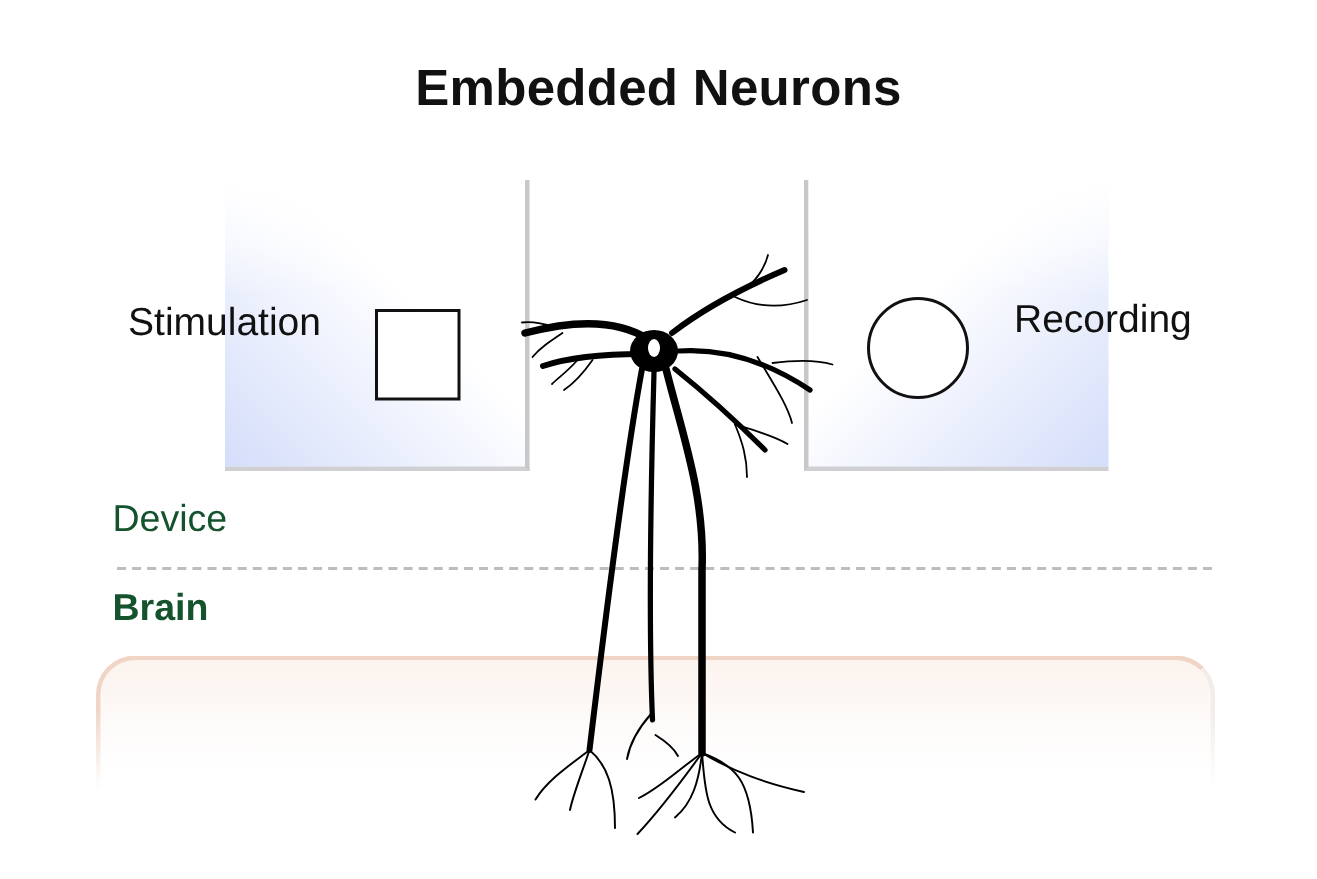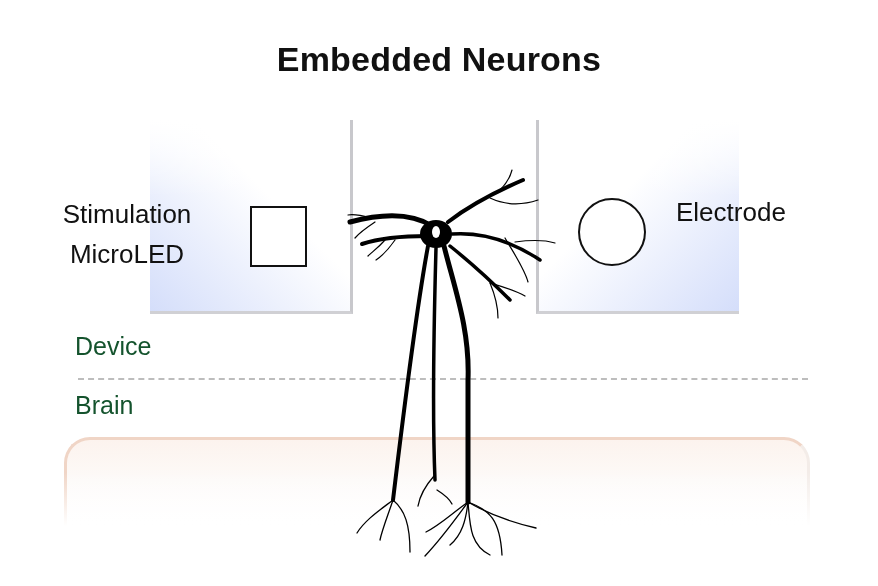--- a/index.html
+++ b/index.html
@@ -1,23 +1,23 @@
 <!DOCTYPE html>
 <html><head>
 <meta charset="utf-8">
 <style>
   html, body { margin: 0; padding: 0; background: #ffffff; }
   body { width: 878px; height: 586px; position: relative; overflow: hidden; font-family: "Liberation Sans", sans-serif; }
   .title { position: absolute; left: 0; width: 878px; top: 40px; text-align: center; font-size: 34px; color: #111; letter-spacing: 0.2px; font-weight: bold; }
   .label { position: absolute; font-size: 26px; color: #111; line-height: 40px; }
-  .label-left { left: 40px; width: 174px; text-align: center; top: 194px; }
+  .label-left { left: 40px; width: 174px; text-align: right; top: 194px; }
   .label-right { left: 676px; width: 180px; text-align: left; top: 192px; }
   .layer-label { position: absolute; font-size: 25px; color: #14532d; }
   .device-label { left: 75px; top: 332px; }
-  .brain-label { left: 75px; top: 391px; }
+  .brain-label { left: 75px; top: 391px; font-weight: bold; }
   .divider { position: absolute; left: 78px; top: 378px; width: 730px; height: 0; border-top: 2px dashed #bdbdbd; }
   .panel-left { position: absolute; left: 150px; top: 120px; width: 200px; height: 191px;
     background: linear-gradient(225deg, rgba(255,255,255,0) 40%, rgba(210,220,250,0.95) 100%);
     border-right: 3px solid #c8c8cc; border-bottom: 3px solid #d0d0d4; }
   .panel-right { position: absolute; left: 536px; top: 120px; width: 200px; height: 191px;
     background: linear-gradient(135deg, rgba(255,255,255,0) 40%, rgba(210,220,250,0.95) 100%);
     border-left: 3px solid #c8c8cc; border-bottom: 3px solid #d0d0d4; }
   .panel-left::before { content: ""; position: absolute; inset: 0;
     background: linear-gradient(to bottom, #fff 0%, rgba(255,255,255,0) 40%); }
   .panel-right::before { content: ""; position: absolute; inset: 0;
@@ -34,26 +34,25 @@
 </head>
 <body>
 
 <div class="title">Embedded Neurons</div>
 
 <div class="panel-left"></div>
 <div class="panel-right"></div>
 
 <div class="label label-left">
   <div>Stimulation</div>
-  <div>MicroLED</div>
 </div>
 <div class="led"></div>
 
 <div class="label label-right">
-  <div>Electrode</div>
+  <div>Recording</div>
 </div>
 <div class="electrode"></div>
 
 <div class="layer-label device-label">Device</div>
 <div class="divider"></div>
 <div class="layer-label brain-label">Brain</div>
 
 <div class="brain-region"></div>
 
 <svg class="neuron" width="878" height="586" viewBox="0 0 878 586">

